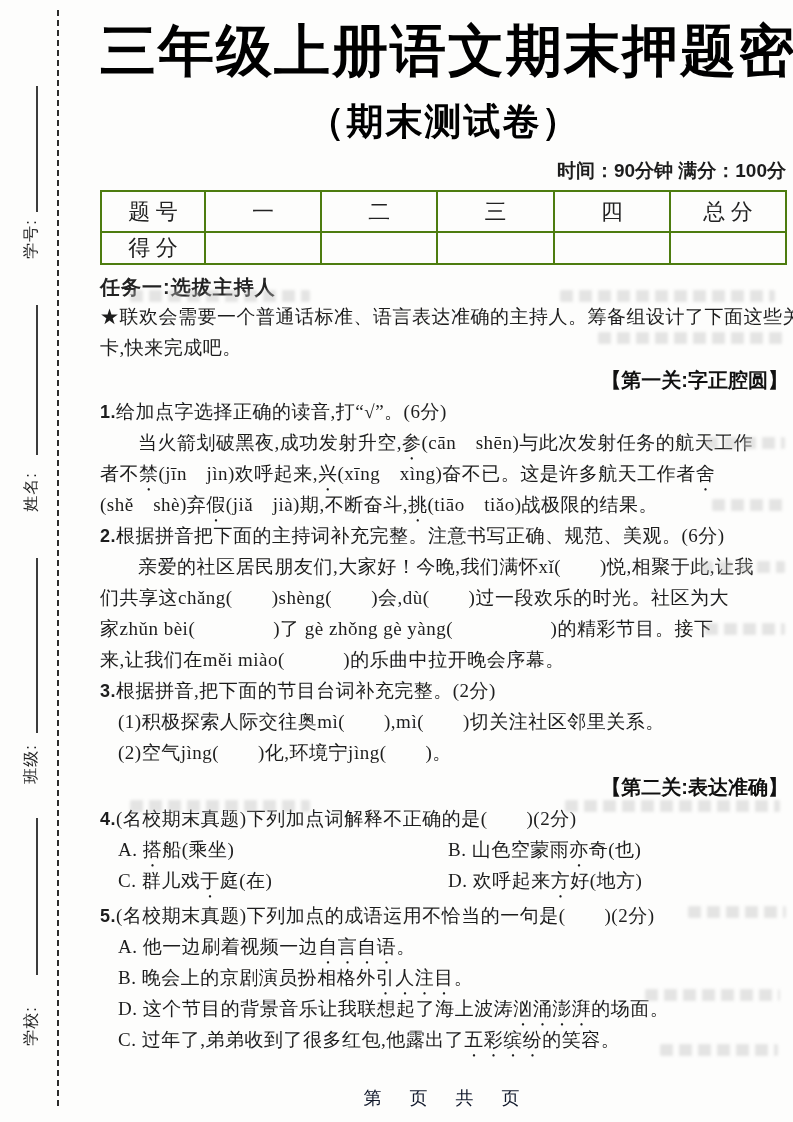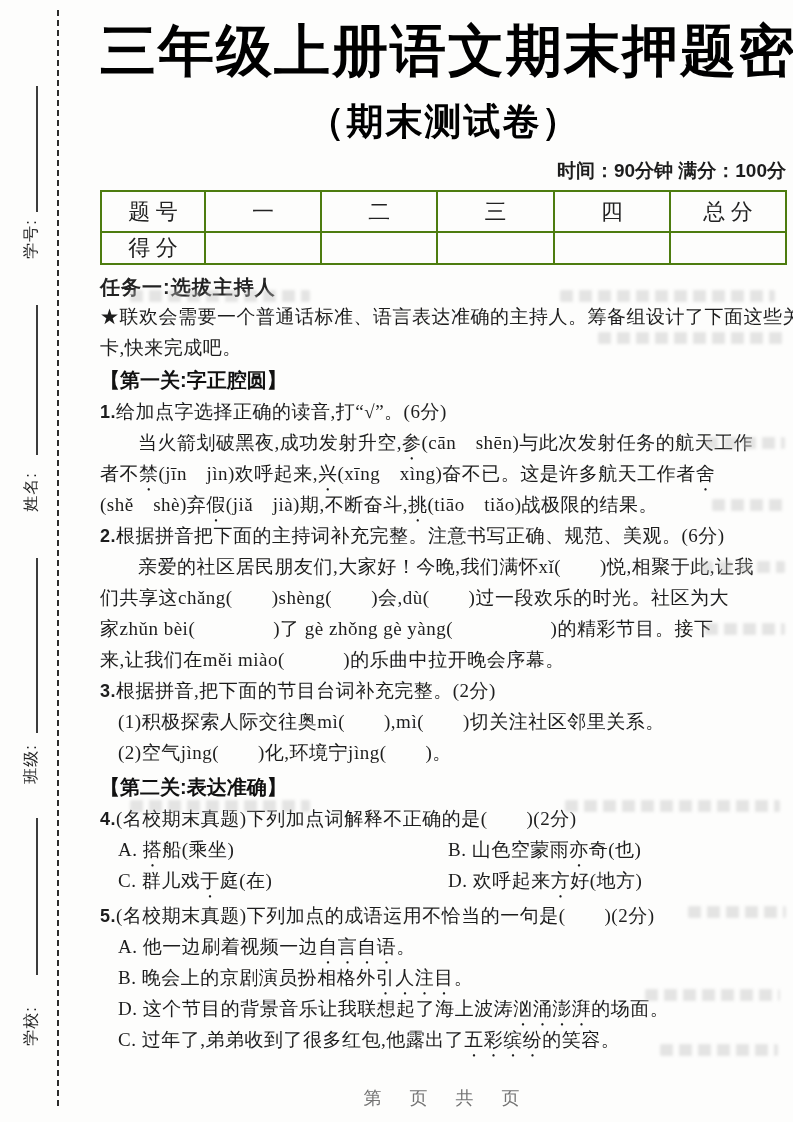--- a/index.html
+++ b/index.html
@@ -38,39 +38,39 @@
     border:2px solid #4d7c0f;text-align:center;vertical-align:middle;
     font-size:22px;color:#222;padding:0;
   }
   tr.score-r1{height:41px;} tr.score-r2{height:31px;}
   .h-task{
     margin-top:8px;text-align:left;
     font-family:"Liberation Sans",sans-serif;font-weight:700;
     font-size:20px;line-height:28px;letter-spacing:1px;color:#222;
   }
   .h-gate{
-    margin-top:2px;text-align:left;
+    margin-top:2px;text-align:right;
     font-family:"Liberation Sans",sans-serif;font-weight:700;
     font-size:20px;line-height:31px;color:#111;
   }
   .ln{font-size:19px;line-height:31px;height:31px;white-space:pre;letter-spacing:0.5px;}
   .ind{text-indent:38px;}
   .opt{padding-left:18px;}
   .qno{font-weight:700;font-family:"Liberation Sans",sans-serif;font-size:18px;}
   .optrow{display:flex;padding-left:18px;}
   .optrow .cellA{width:330px;flex:0 0 330px;}
   .du{
     -webkit-text-emphasis:filled dot #1d1d1d;
     -webkit-text-emphasis-position:under right;
     text-emphasis:filled dot #1d1d1d;
     text-emphasis-position:under right;
   }
   .footer{
     position:absolute;left:100px;top:1086px;width:688px;text-align:center;
-    font-size:18px;letter-spacing:5px;color:#737373;
+    font-size:18px;letter-spacing:5px;color:#0f172a;
   }
   
   .bl{
     position:absolute;height:12px;border-radius:2px;pointer-events:none;
     background:repeating-linear-gradient(90deg,#bdbdbd 0 13px,transparent 13px 19px);
     filter:blur(1.4px);opacity:0.38;
   }
 </style>
 </head>
 <body>

